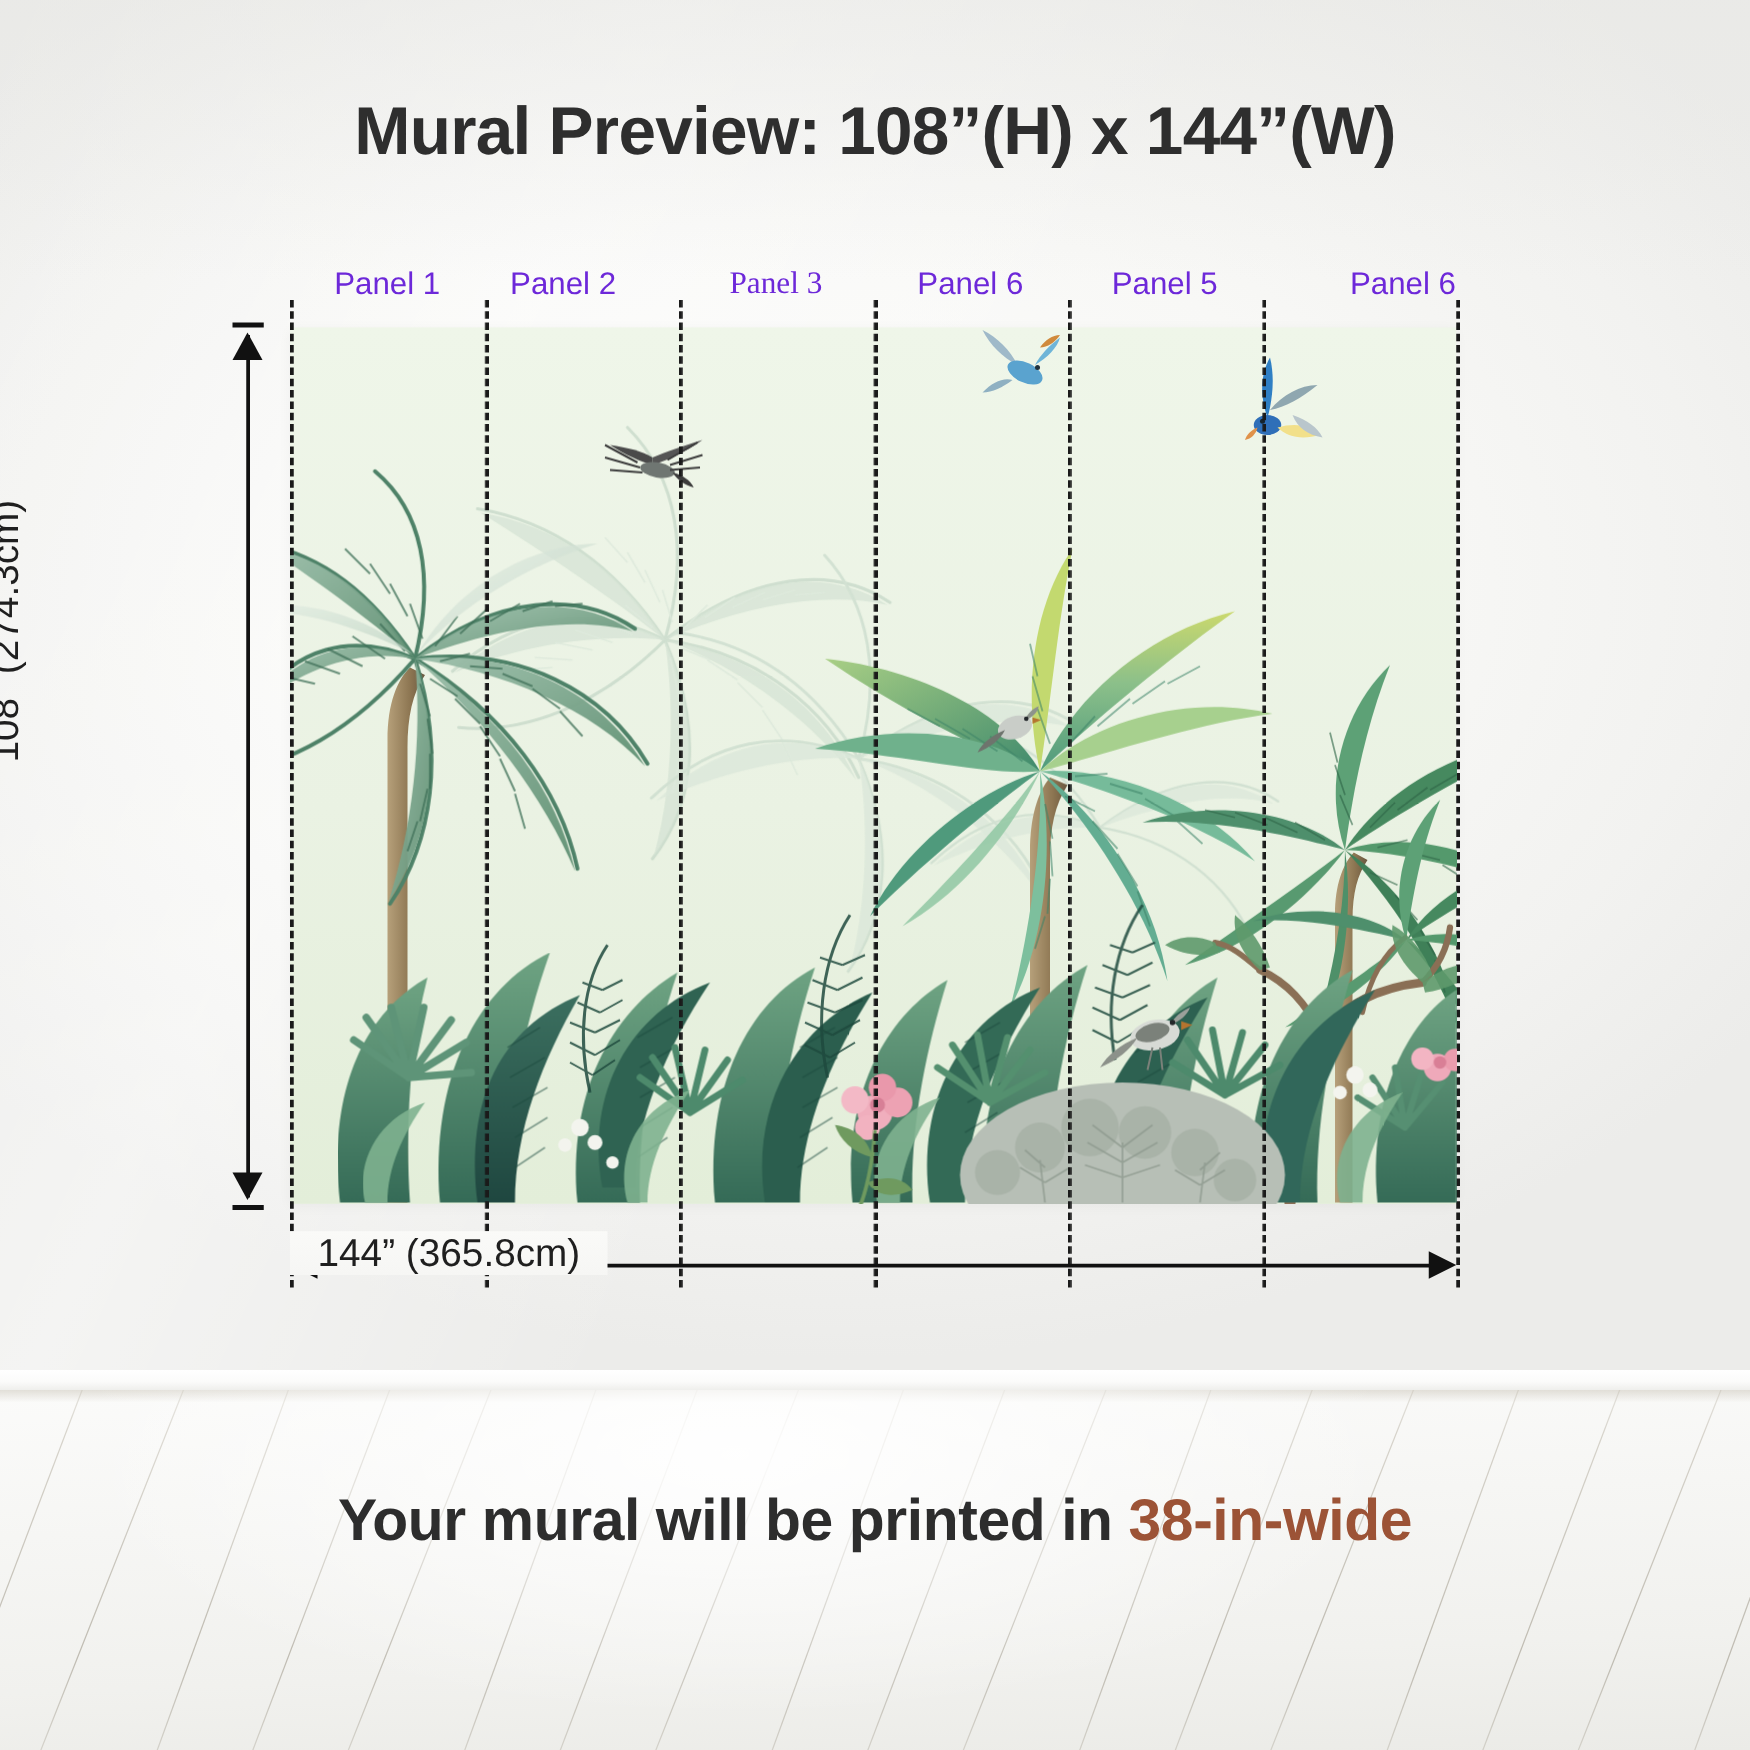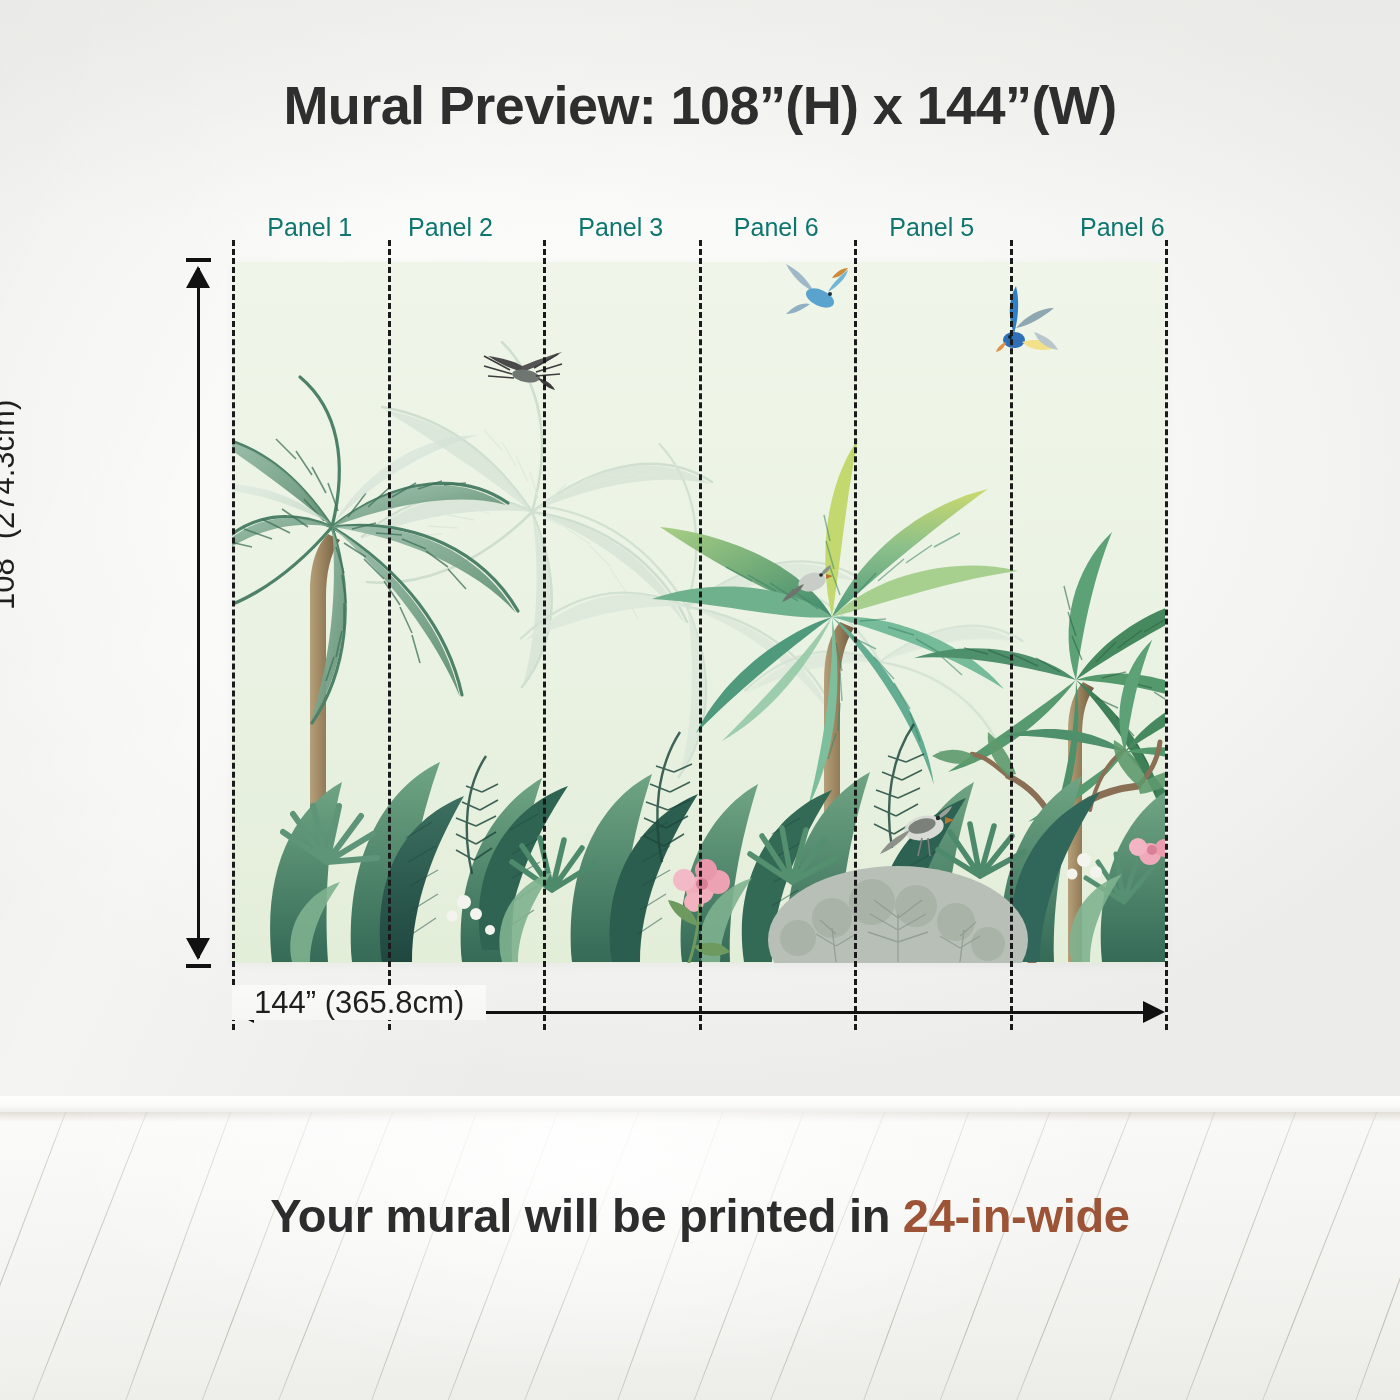--- a/index.html
+++ b/index.html
@@ -62,21 +62,21 @@
     position: absolute; left: 0; top: 74px; width: 1400px;
     text-align: center;
     font-size: 54px; font-weight: 700; letter-spacing: -.6px;
     color: #2e2e2e; white-space: nowrap;
   }
 
   
   #panel-labels { position: absolute; left: 232px; top: 213px; width: 933px; height: 34px; }
   .panel-label {
     position: absolute; top: 0; width: 155px; text-align: center;
-    font-size: 25px; font-weight: 400; color: #0f766e; white-space: nowrap;
+    font-size: 25px; font-weight: 400; color: #6d28d9; white-space: nowrap;
   }
 
   
   #mural {
     position: absolute; left: 232px; top: 262px; width: 933px; height: 701px;
     overflow: hidden;
     background: linear-gradient(180deg, #eef5e8 0%, #ebf3e4 38%, #e9f1e1 70%, #e4efdb 100%);
     box-shadow: 0 2px 10px rgba(0,0,0,.045);
   }
   #mural svg { display: block; width: 933px; height: 701px; }
@@ -175,21 +175,21 @@
     <div class="floor-light"></div>
   </div>
 
 </div>
 
 <div id="page-title">Mural Preview: 108”(H) x 144”(W)</div>
 
 <div id="panel-labels">
     <div class="panel-label" style="left: 0.25px;">Panel 1</div>
     <div class="panel-label" style="left: 141px;">Panel 2</div>
-    <div class="panel-label" style="left: 311.25px;">Panel 3</div>
+    <div class="panel-label" style="left: 311.25px; font-family: Liberation Serif, serif;">Panel 3</div>
     <div class="panel-label" style="left: 466.75px;">Panel 6</div>
     <div class="panel-label" style="left: 622.25px;">Panel 5</div>
     <div class="panel-label" style="left: 777.75px; text-align: right;">Panel 6</div>
   </div>
 
 <div id="mural">
 <svg viewBox="0 0 933 701" preserveAspectRatio="none">
   <defs>
     <linearGradient id="sky" x1="0" y1="0" x2="0" y2="1">
       <stop offset="0%" stop-color="#eff6e9"></stop>
@@ -597,14 +597,14 @@
 <div id="width-dim">
   <div class="shaft"></div>
   <div class="head lt"></div>
   <div class="head rt"></div>
 </div>
 <div id="width-label">
   <span>144” (365.8cm)</span>
 </div>
 
 <div id="caption">
-  <span>Your mural will be printed in </span><span class="accent">24-in-wide</span><br>
+  <span>Your mural will be printed in </span><span class="accent">38-in-wide</span><br>
 </div>
 
 </body></html>

